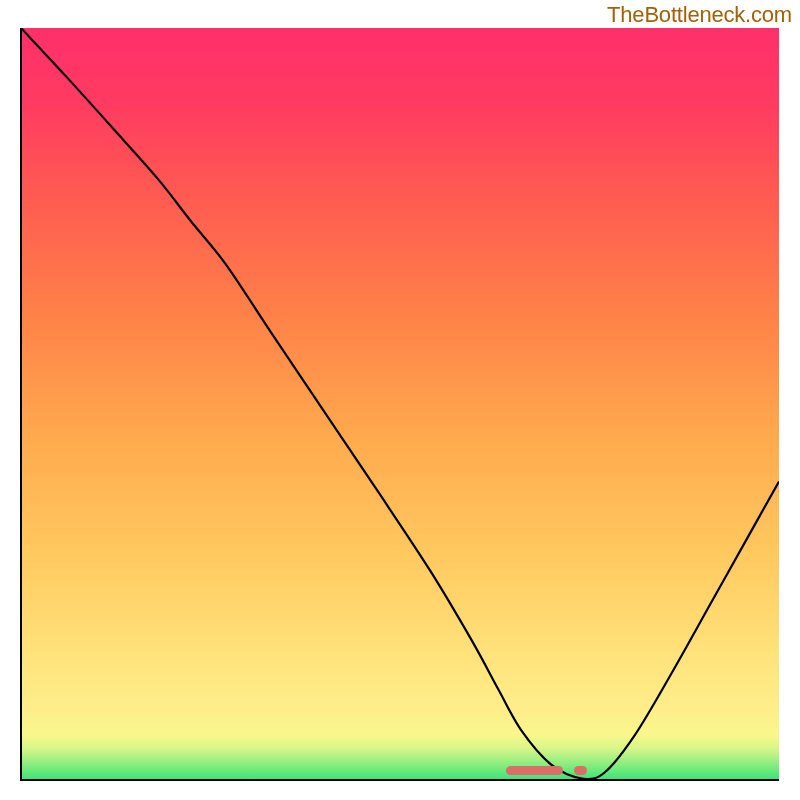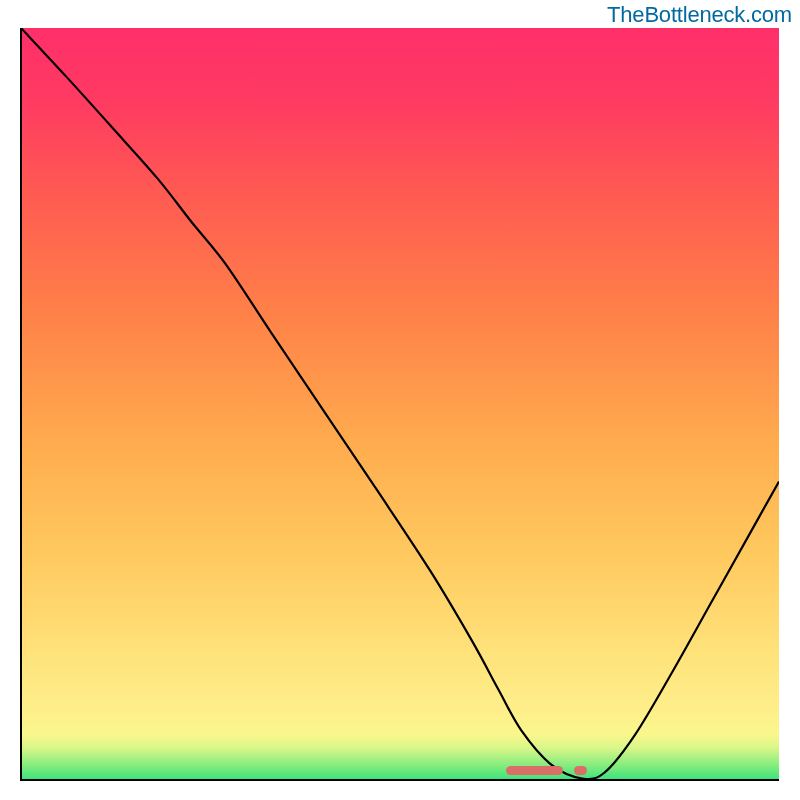--- a/index.html
+++ b/index.html
@@ -13,21 +13,21 @@
   .container {
     position: relative;
     width: 800px;
     height: 800px;
   }
   .watermark {
     position: absolute;
     top: 2px;
     right: 8px;
     font-size: 22px;
-    color: #0369a1;
+    color: #a16207;
     font-weight: 500;
     letter-spacing: -0.2px;
   }
   .plot {
     position: absolute;
     left: 21px;
     top: 28px;
     width: 758px;
     height: 752px;
     box-sizing: border-box;

